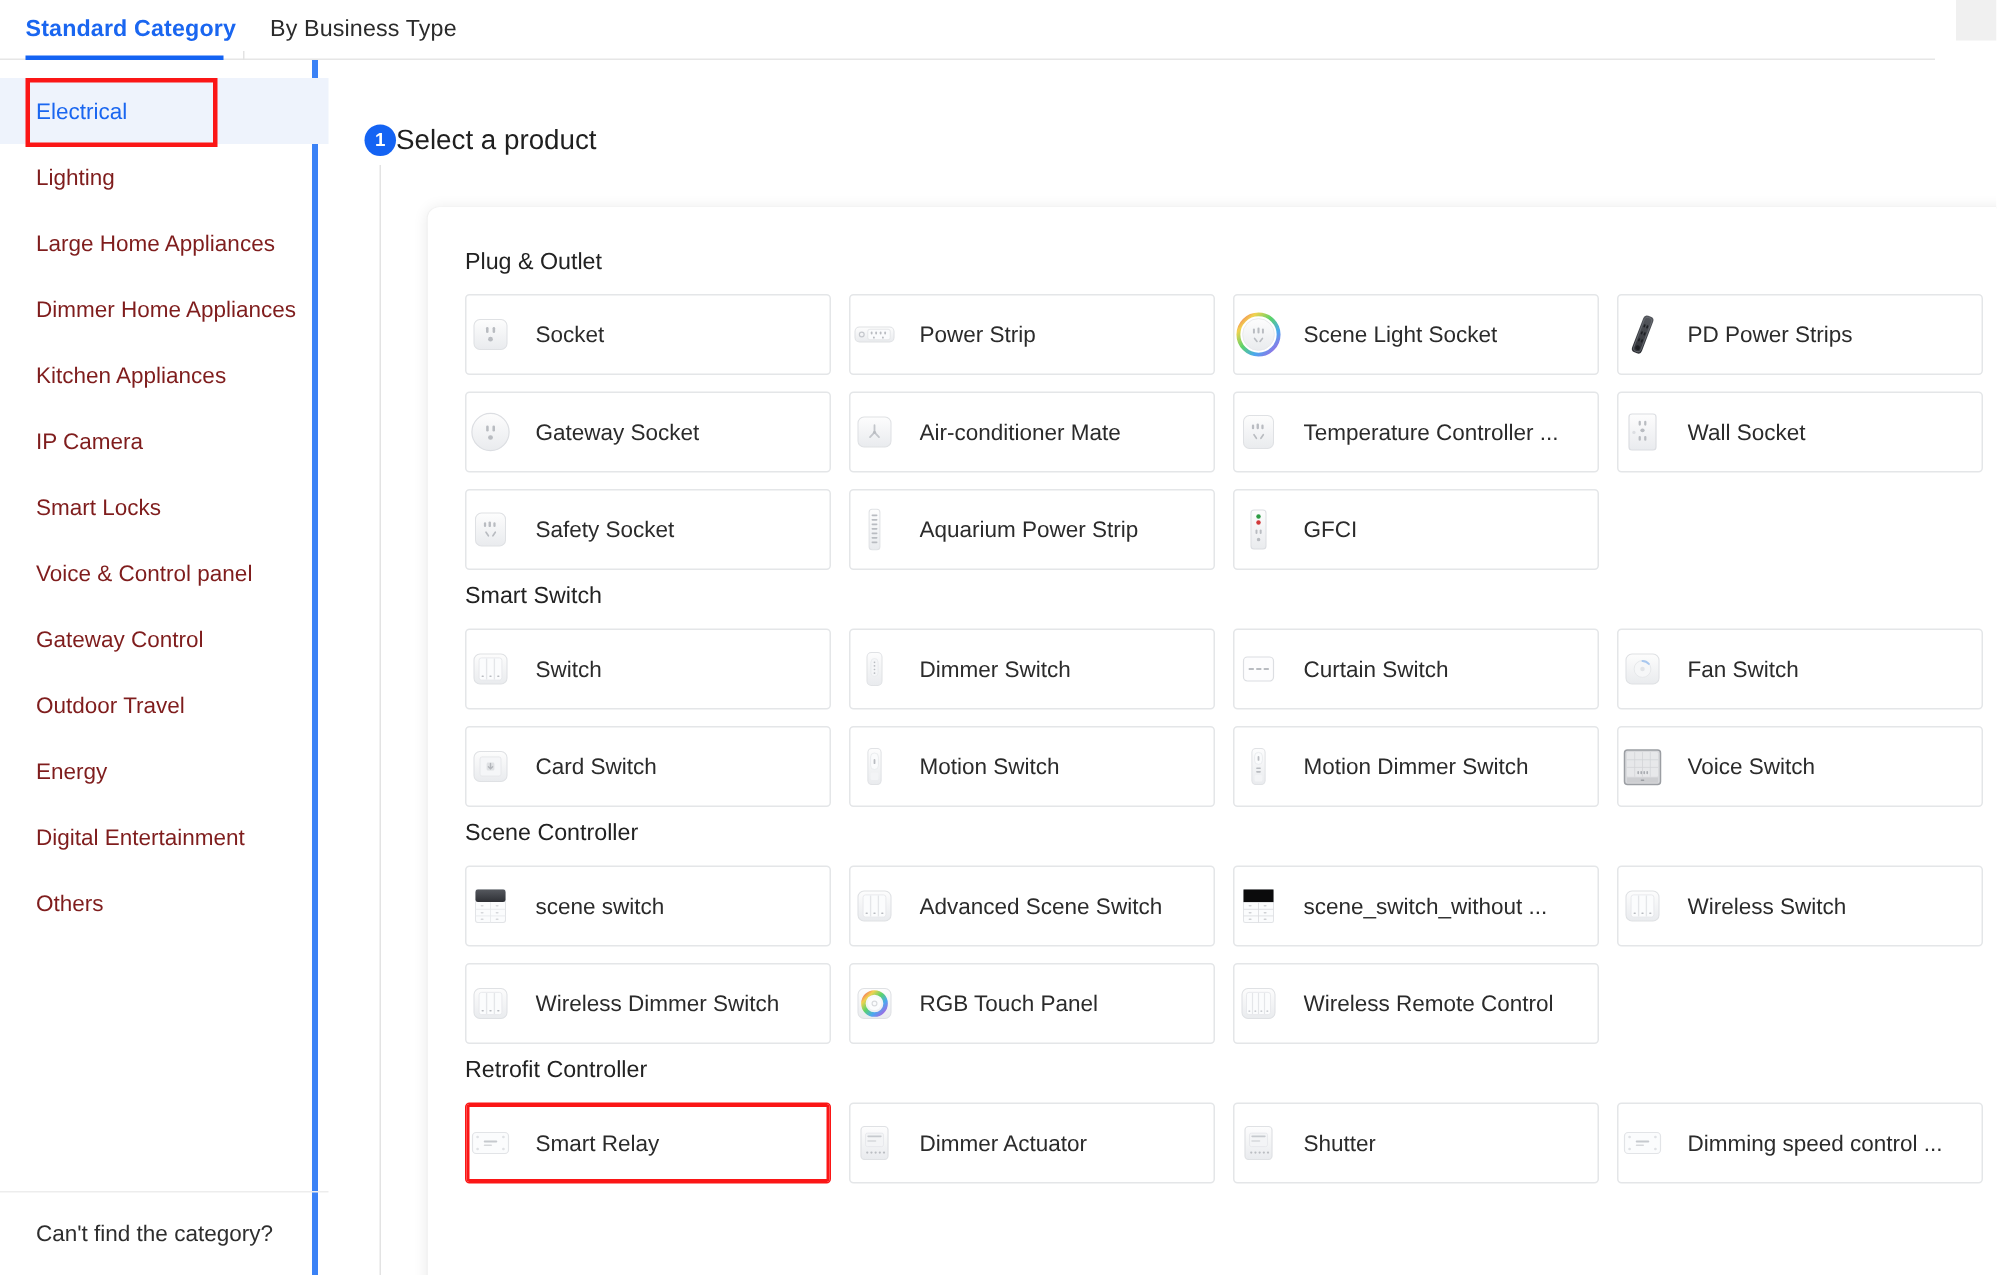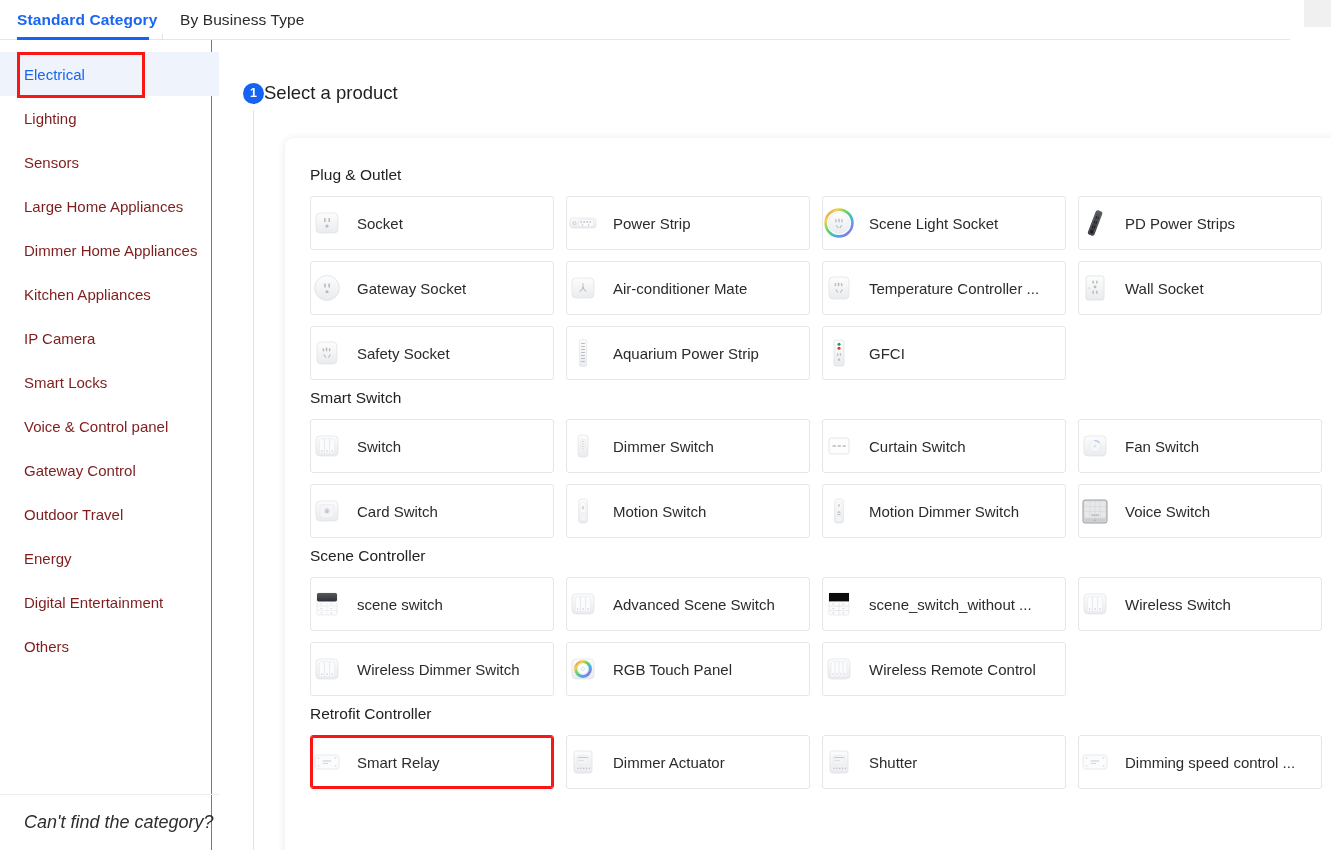--- a/index.html
+++ b/index.html
@@ -40,33 +40,33 @@
     background: #e3e3e3;
   }
   .scroll-nub {
     position: absolute; right: 0; top: 0; width: 27px; height: 27px;
     background: #f0f0f0;
   }
 
   
   .sidebar {
     position: absolute; left: 0; top: 40px; width: 212px; height: 810px;
-    background: #fff; border-right: 1px solid #3b82f6;
+    background: #fff; border-right: 4px solid #3b82f6;
   }
   .side-list { position: absolute; top: 12px; left: 0; width: 219px; }
   .side-item {
     position: relative; height: 44px; display: flex; align-items: center;
     padding-left: 24px; font-size: 15px; color: #7f1d1d; cursor: pointer;
   }
   .side-item.active { background: #eef3fc; color: #1a66f0; }
   .side-footer {
     position: absolute; left: 0; bottom: 0; width: 219px; height: 56px;
     border-top: 1px solid #ededed;
     display: flex; align-items: center; padding-left: 24px;
-    font-size: 18px; color: #2e2e2e; cursor: pointer; font-style: italic;
+    font-size: 15px; color: #2e2e2e; cursor: pointer;
   }
   .hl-red-side {
     position: absolute; left: 17px; top: 52px; width: 128px; height: 46px;
     border: 3px solid #fb1616; pointer-events: none; z-index: 9;
   }
 
   
   .main {
     position: absolute; left: 220px; top: 40px;
     width: 1111px; height: 810px; background: #fff; overflow: hidden;
@@ -135,23 +135,20 @@
 
   <div class="sidebar">
     <div class="side-list" id="side-list">
         <div class="side-item active">
           <span>Electrical</span>
         </div>
         <div class="side-item">
           <span>Lighting</span>
         </div>
         <div class="side-item">
-          <span>Sensors</span>
-        </div>
-        <div class="side-item">
           <span>Large Home Appliances</span>
         </div>
         <div class="side-item">
           <span>Dimmer Home Appliances</span>
         </div>
         <div class="side-item">
           <span>Kitchen Appliances</span>
         </div>
         <div class="side-item">
           <span>IP Camera</span>

